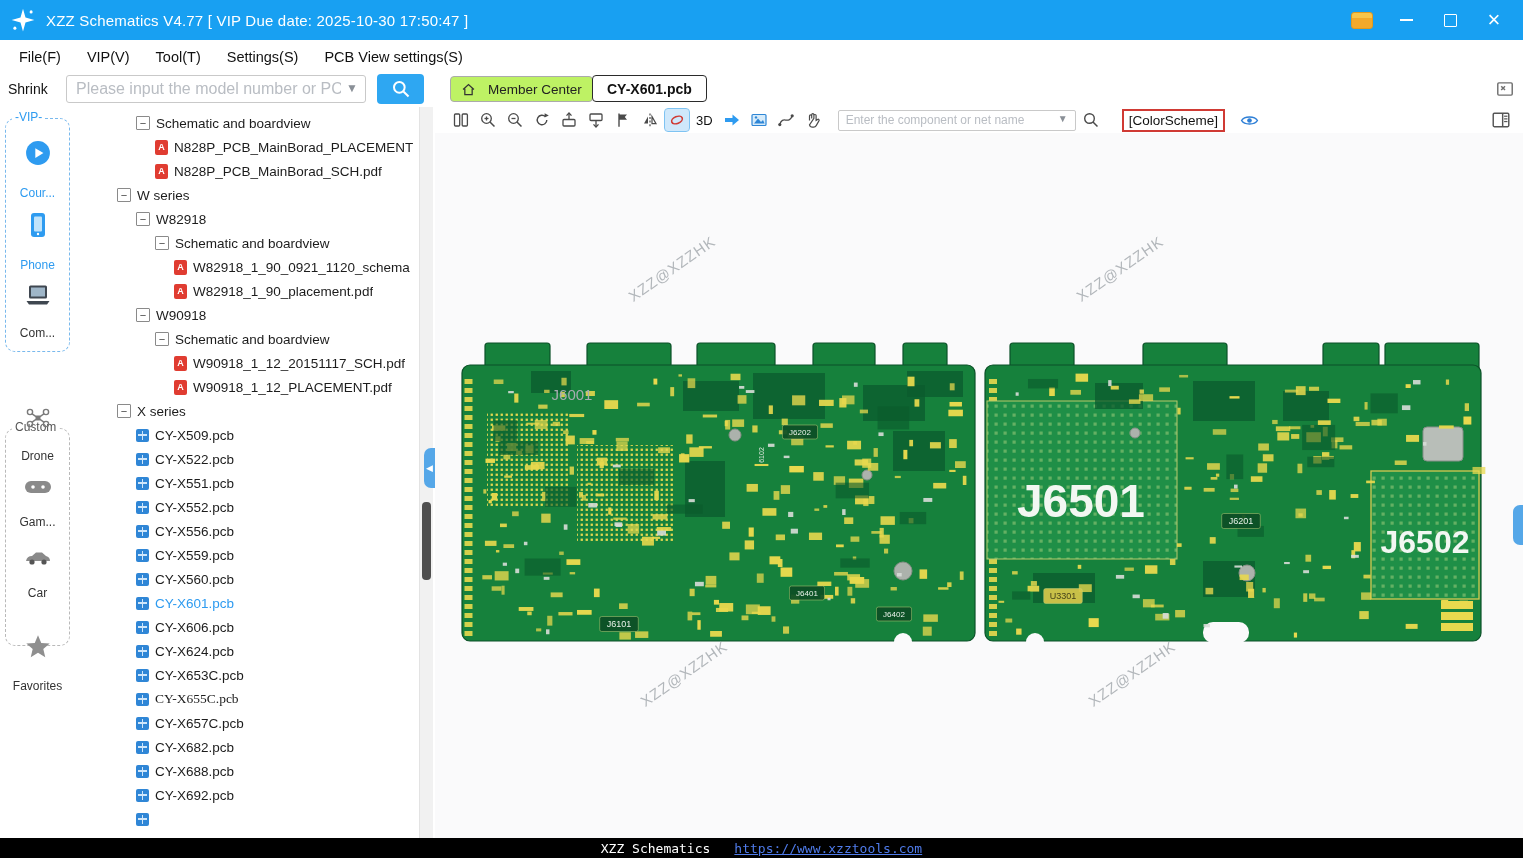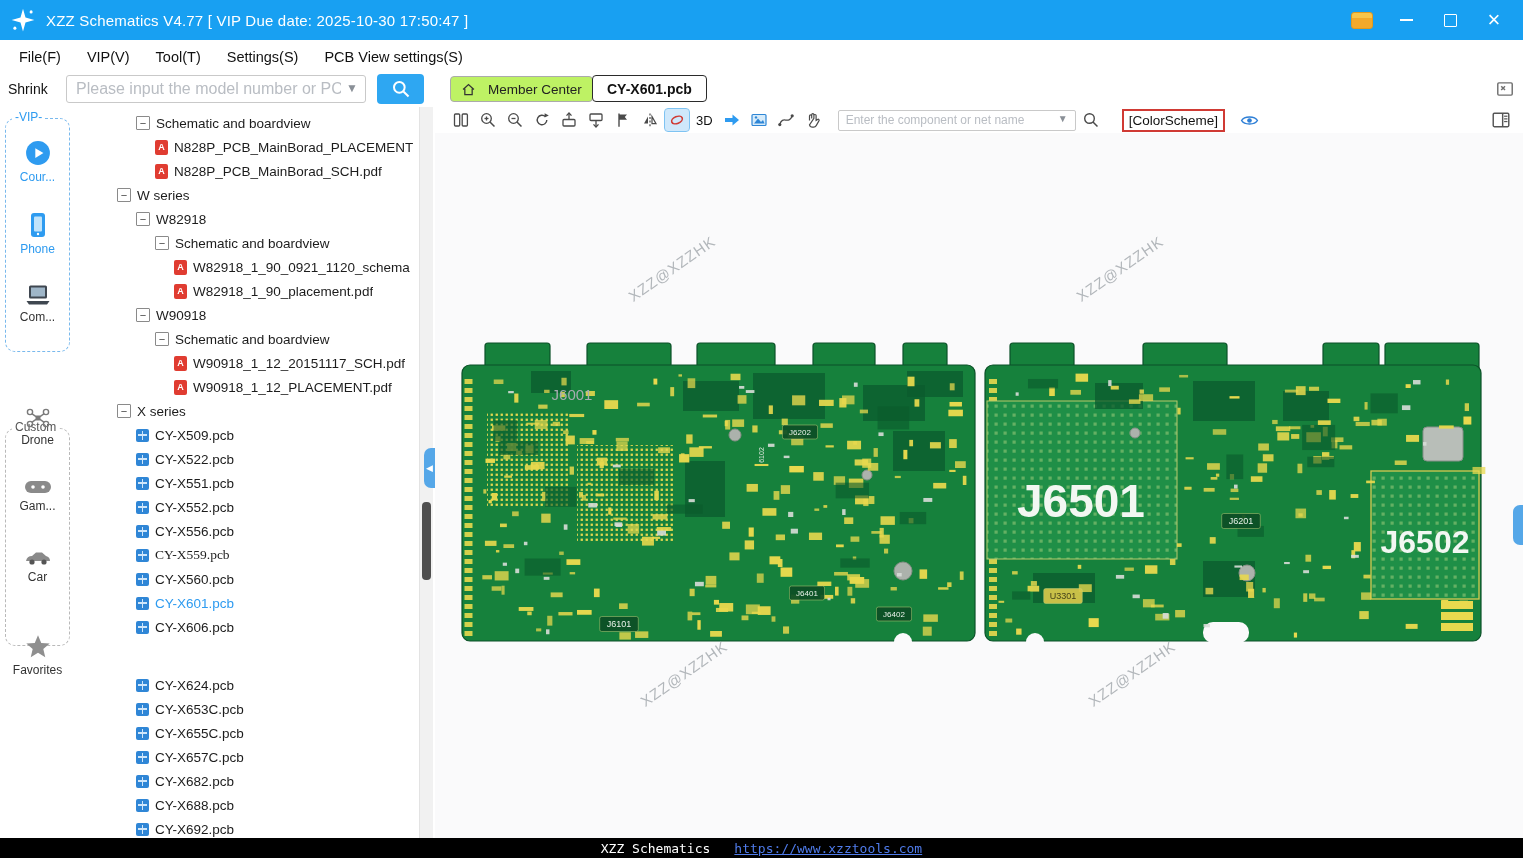--- a/index.html
+++ b/index.html
@@ -59,21 +59,21 @@
   .eye-btn{margin-left:10px;}
   .layers-btn{position:absolute;right:10px;top:2px;}
 
   
   .sidebar{position:absolute;left:0;top:107px;width:75px;bottom:20px;background:#fff;border-right:1px solid #e6e6e6;}
   .dash-group{position:absolute;left:5px;right:5px;border:1.5px dashed #79B9ED;border-radius:10px;text-align:center;}
   .dash-group.gray{border-color:#b9b9b9;}
   .group-label{position:absolute;top:-9px;left:6px;background:#fff;padding:0 3px;font-size:12px;}
   .group-label.blue{color:#2E9BF0;}
   .group-label.gray{color:#555;}
-  .side-item{position:absolute;left:0;width:100%;display:flex;flex-direction:column;align-items:center;gap:4px;cursor:pointer;}
+  .side-item{position:absolute;left:0;width:100%;display:flex;flex-direction:column;align-items:center;gap:20px;cursor:pointer;}
   .side-label{font-size:12px;}
   .side-label.blue{color:#2E9BF0;}
   .side-label.dark{color:#333;}
 
   
   .treepanel{position:absolute;left:75px;top:107px;width:360px;bottom:20px;background:#fff;overflow:hidden;}
   .tree-list{position:absolute;left:0;top:4px;right:14px;}
   .tree-row{height:24px;display:flex;align-items:center;white-space:nowrap;cursor:pointer;font-size:13.5px;color:#1c1c1c;overflow:hidden;}
   .tree-row.sel .tlabel{color:#2E9BF0;}
   .tbox{width:12px;height:12px;border:1px solid #8a8a8a;border-radius:1px;display:flex;align-items:center;justify-content:center;
@@ -415,45 +415,45 @@
           <span class="tlabel">CY-X551.pcb</span>
         </div>
         <div class="tree-row" style="padding-left: 61px;">
           <span class="pcb-ic"></span>
           <span class="tlabel">CY-X552.pcb</span>
         </div>
         <div class="tree-row" style="padding-left: 61px;">
           <span class="pcb-ic"></span>
           <span class="tlabel">CY-X556.pcb</span>
         </div>
+        <div class="tree-row" style="padding-left: 61px;">
+          <span class="pcb-ic"></span>
+          <span class="tlabel">CY-X559.pcb</span>
+        </div>
+        <div class="tree-row" style="padding-left: 61px;">
+          <span class="pcb-ic"></span>
+          <span class="tlabel">CY-X560.pcb</span>
+        </div>
+        <div class="tree-row sel" style="padding-left: 61px;">
+          <span class="pcb-ic"></span>
+          <span class="tlabel">CY-X601.pcb</span>
+        </div>
+        <div class="tree-row" style="padding-left: 61px;">
+          <span class="pcb-ic"></span>
+          <span class="tlabel">CY-X606.pcb</span>
+        </div>
+        <div class="tree-row" style="padding-left: 61px;">
+          <span class="pcb-ic"></span>
+          <span class="tlabel">CY-X624.pcb</span>
+        </div>
+        <div class="tree-row" style="padding-left: 61px;">
+          <span class="pcb-ic"></span>
+          <span class="tlabel">CY-X653C.pcb</span>
+        </div>
         <div class="tree-row" style="padding-left: 61px; font-family: Liberation Serif, serif;">
-          <span class="pcb-ic"></span>
-          <span class="tlabel">CY-X559.pcb</span>
-        </div>
-        <div class="tree-row" style="padding-left: 61px;">
-          <span class="pcb-ic"></span>
-          <span class="tlabel">CY-X560.pcb</span>
-        </div>
-        <div class="tree-row sel" style="padding-left: 61px;">
-          <span class="pcb-ic"></span>
-          <span class="tlabel">CY-X601.pcb</span>
-        </div>
-        <div class="tree-row" style="padding-left: 61px;">
-          <span class="pcb-ic"></span>
-          <span class="tlabel">CY-X606.pcb</span>
-        </div>
-        <div class="tree-row" style="padding-left: 61px; margin-top: 34px;">
-          <span class="pcb-ic"></span>
-          <span class="tlabel">CY-X624.pcb</span>
-        </div>
-        <div class="tree-row" style="padding-left: 61px;">
-          <span class="pcb-ic"></span>
-          <span class="tlabel">CY-X653C.pcb</span>
-        </div>
-        <div class="tree-row" style="padding-left: 61px;">
           <span class="pcb-ic"></span>
           <span class="tlabel">CY-X655C.pcb</span>
         </div>
         <div class="tree-row" style="padding-left: 61px;">
           <span class="pcb-ic"></span>
           <span class="tlabel">CY-X657C.pcb</span>
         </div>
         <div class="tree-row" style="padding-left: 61px;">
           <span class="pcb-ic"></span>
           <span class="tlabel">CY-X682.pcb</span>

